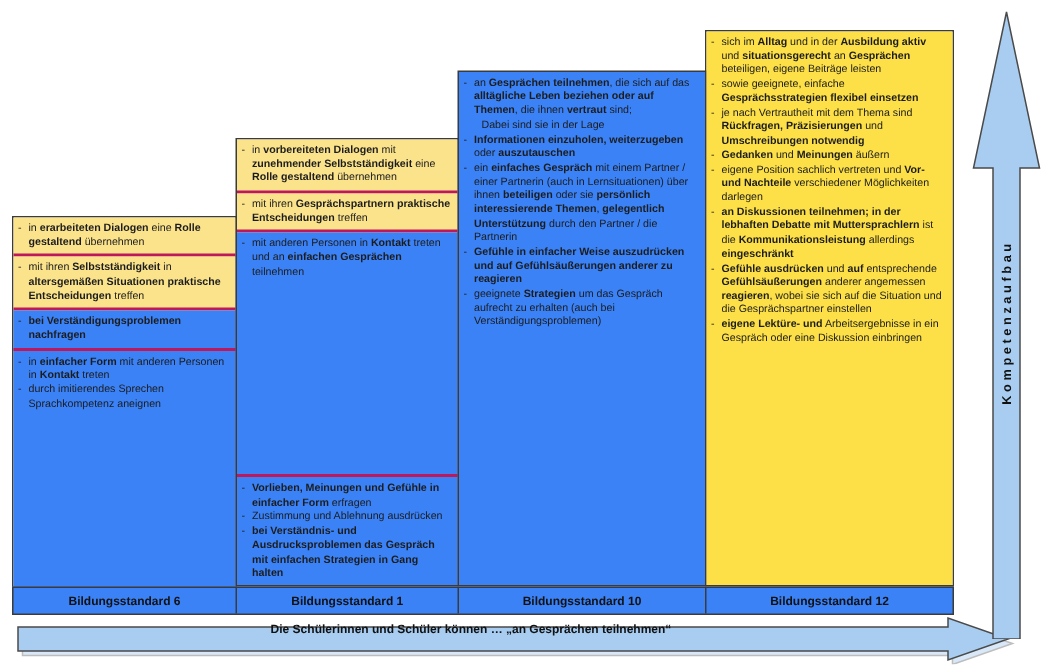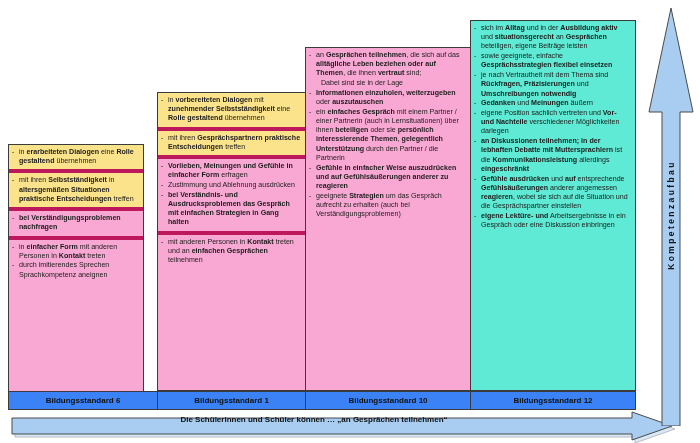--- a/index.html
+++ b/index.html
@@ -16,39 +16,39 @@
   #stage{position:absolute;left:0;top:0;width:700px;height:443px;}
 
   
   .col{
     position:absolute;
     box-sizing:border-box;
     border:1px solid #3b3b3b;
     display:flex;
     flex-direction:column;
   }
-  .col-1{left:8px;  top:144px; width:136px; bottom:36px;}
+  .col-1{left:8px;  top:144px; width:150px; bottom:36px;}
   .col-2{left:157px;top:92px;  width:149px; bottom:52px;}
   .col-3{left:305px;top:47px;  width:166px; bottom:52px;}
   .col-4{left:470px;top:20px;  width:166px; bottom:52px;}
 
   
   .cell{
     box-sizing:border-box;
-    border-bottom:4px solid #be185d;
+    border-bottom:2px solid #be185d;
     padding:3px 4px 3px 3px;
     font-size:7.1px;
     line-height:1.30;
     color:#1c1c1c;
     overflow:hidden;
   }
   .cell:last-child{border-bottom:none;}
   .cell.yellow{background:#fbe38c;}
-  .cell.blue{background:#f9a8d4;}
-  .cell.blue-bright{background:#5eead4;}
+  .cell.blue{background:#3b82f6;}
+  .cell.blue-bright{background:#fde047;}
   .cell.grow{flex:1 1 auto;}
 
   
   ul.items{list-style:none;margin:0;padding:0;}
   ul.items li{
     position:relative;
     padding-left:7px;
     margin:0 0 0 0;
   }
   ul.items li.dash::before{
@@ -150,30 +150,30 @@
       <div class="cell yellow">
         <ul class="items">
           <li class="dash">in <b>vorbereiteten Dialogen</b> mit <b>zunehmender Selbstständigkeit</b> eine <b>Rolle gestaltend</b> übernehmen</li>
         </ul>
       </div>
       <div class="cell yellow">
         <ul class="items">
           <li class="dash">mit ihren <b>Gesprächspartnern praktische Entscheidungen</b> treffen</li>
         </ul>
       </div>
+      <div class="cell blue grow">
+        <ul class="items">
+          <li class="dash">mit anderen Personen in <b>Kontakt</b> treten und an <b>einfachen Gesprächen</b> teilnehmen</li>
+        </ul>
+      </div>
       <div class="cell blue">
         <ul class="items">
           <li class="dash"><b>Vorlieben, Meinungen und Gefühle in einfacher Form</b> erfragen</li>
           <li class="dash">Zustimmung und Ablehnung ausdrücken</li>
           <li class="dash"><b>bei Verständnis- und Ausdrucksproblemen das Gespräch mit einfachen Strategien in Gang halten</b></li>
-        </ul>
-      </div>
-      <div class="cell blue grow">
-        <ul class="items">
-          <li class="dash">mit anderen Personen in <b>Kontakt</b> treten und an <b>einfachen Gesprächen</b> teilnehmen</li>
         </ul>
       </div>
     </div>
   <div class="col col-3">
       <div class="cell blue grow">
         <ul class="items">
           <li class="dash">an <b>Gesprächen teilnehmen</b>, die sich auf das <b>alltägliche Leben beziehen oder auf Themen</b>, die ihnen <b>vertraut</b> sind;</li>
           <li class="nodash">Dabei sind sie in der Lage</li>
           <li class="dash"><b>Informationen einzuholen, weiterzugeben</b> oder <b>auszutauschen</b></li>
           <li class="dash">ein <b>einfaches Gespräch</b> mit einem Partner / einer Partnerin (auch in Lernsituationen) über ihnen <b>beteiligen</b> oder sie <b>persönlich interessierende Themen</b>, <b>gelegentlich Unterstützung</b> durch den Partner / die Partnerin</li>

